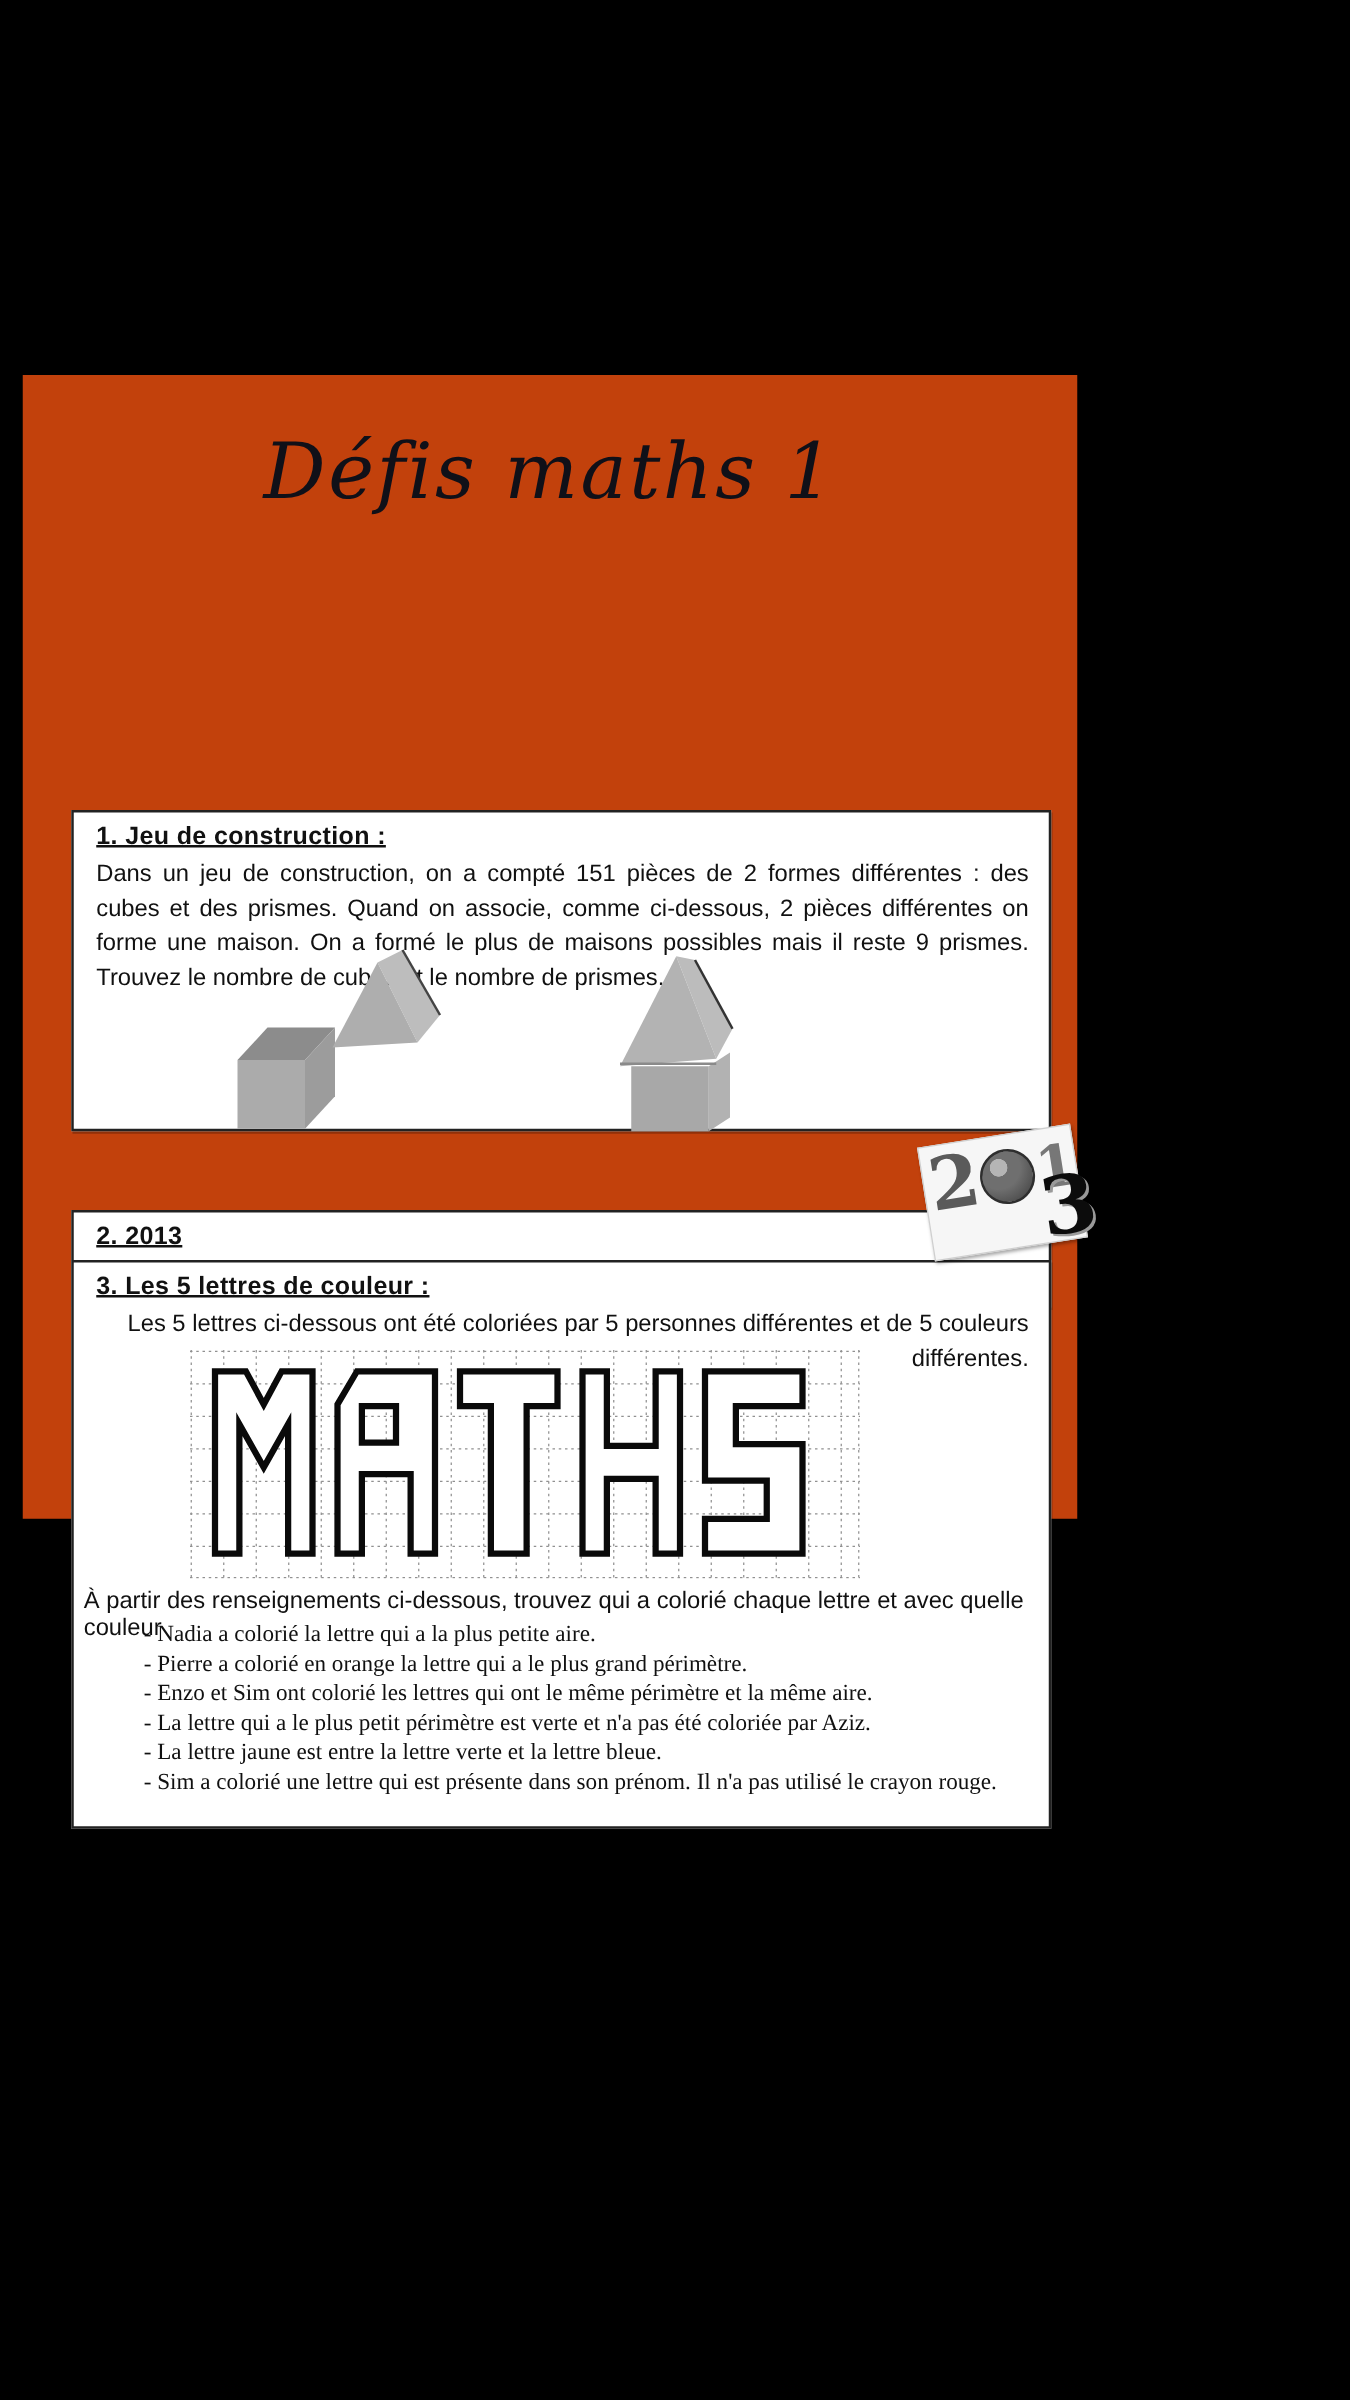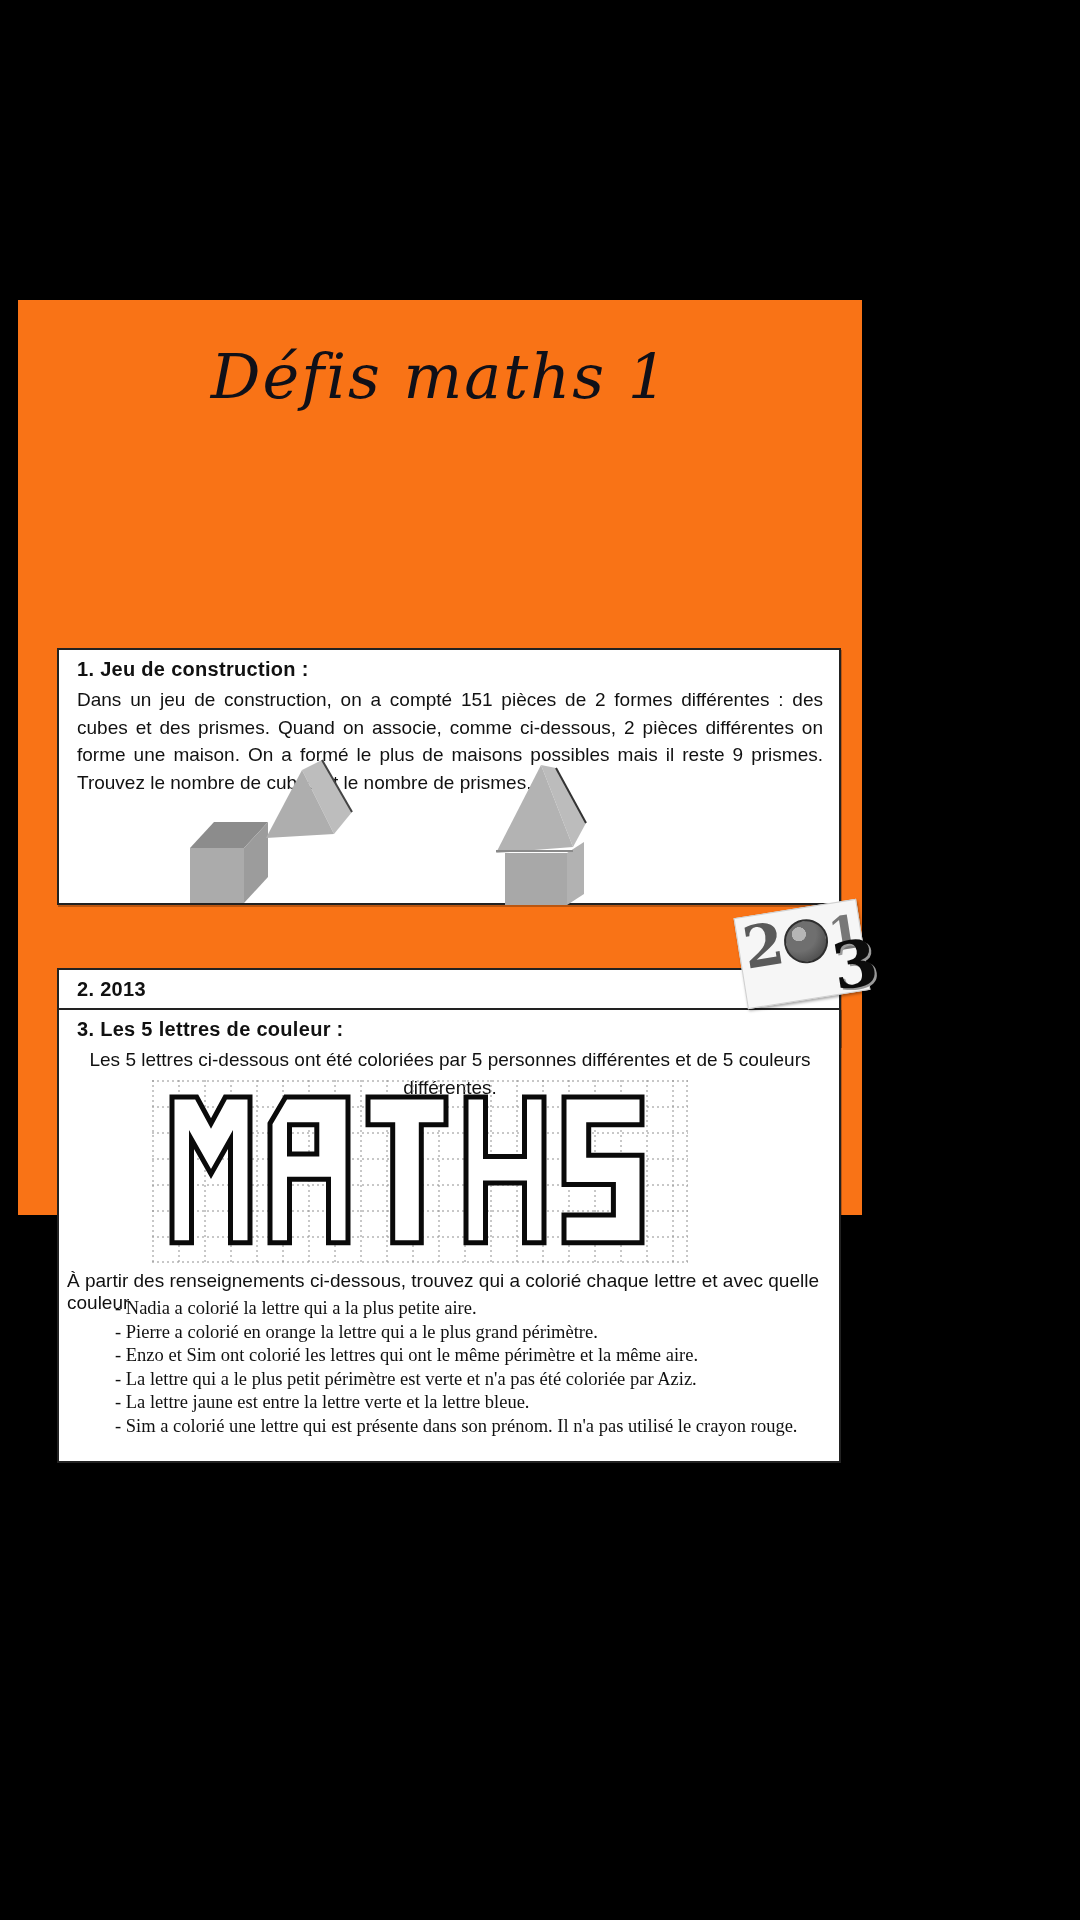--- a/index.html
+++ b/index.html
@@ -1,28 +1,28 @@
 <!DOCTYPE html>
 <html><head>
 <meta charset="utf-8">
 <style>
   html,body{margin:0;padding:0;background:#000;}
   body{width:1080px;height:1920px;position:relative;overflow:hidden;
        font-family:"Liberation Sans", sans-serif;color:#111;}
-  .page{position:absolute;left:18px;top:300px;width:844px;height:915px;background:#f97316;}
+  .page{position:absolute;left:18px;top:300px;width:844px;height:915px;background:#c2410c;}
   .doc-title{position:absolute;left:0;top:40px;width:844px;text-align:center;
     font-family:"DejaVu Serif", serif;font-style:italic;font-weight:500;
     font-size:62px;letter-spacing:2px;color:#101018;}
   .box{position:absolute;left:39px;width:784px;border:2px solid #222;
        box-shadow:1px 2px 0 rgba(0,0,0,0.25);background:#fff;box-sizing:border-box;}
   .box1{top:348px;height:257px;}
   .box2{top:620px;height:78px;margin-top:48px;}
   .box3{top:708px;height:455px;padding-left:32px;}
   .box-heading{position:absolute;left:18px;top:8px;font-size:20px;font-weight:bold;
-       letter-spacing:0.3px;white-space:nowrap;}
+       letter-spacing:0.3px;white-space:nowrap;text-decoration:underline;}
   .box-body{position:absolute;left:18px;right:16px;top:36px;font-size:19px;
        line-height:27.5px;text-align:justify;}
   .box2 .box-body{top:40px;text-align:left;}
   .shapes-svg{position:absolute;left:170px;top:458px;}
   .grid-svg{position:absolute;left:134px;top:780px;}
   .intro-line{position:absolute;left:49px;top:970px;width:780px;font-size:19px;}
   .clues{position:absolute;left:97px;top:997px;width:740px;font-size:18.5px;
        line-height:23.5px;}
   .clue{white-space:nowrap;font-family:Liberation Serif, serif;}
   .badge2013{position:absolute;left:722px;top:608px;width:122px;height:90px;
@@ -86,21 +86,21 @@
     <div class="badge-row">
       <span class="badge-d2">2</span>
       <span class="globe"></span>
       <span class="badge-d1">1</span>
     </div>
     <span class="badge-d3">3</span>
   </div>
 
   <div class="box box3">
     <div class="box-heading">3. Les 5 lettres de couleur :</div>
-    <div class="box-body" style="text-align:center;">Les 5 lettres ci-dessous ont été coloriées par 5 personnes différentes et de 5 couleurs différentes.</div>
+    <div class="box-body" style="text-align:right;">Les 5 lettres ci-dessous ont été coloriées par 5 personnes différentes et de 5 couleurs différentes.</div>
   </div>
 
   <svg class="grid-svg" width="536" height="183" viewBox="0 0 536 183" aria-label="MATHS">
     <g stroke="#909090" stroke-width="1" stroke-dasharray="2,3">
       <line x1="0" y1="1" x2="536" y2="1"></line>
         <line x1="0" y1="27" x2="536" y2="27"></line>
       <line x1="0" y1="53" x2="536" y2="53"></line>
         <line x1="0" y1="79" x2="536" y2="79"></line>
       <line x1="0" y1="105" x2="536" y2="105"></line>
         <line x1="0" y1="131" x2="536" y2="131"></line>

